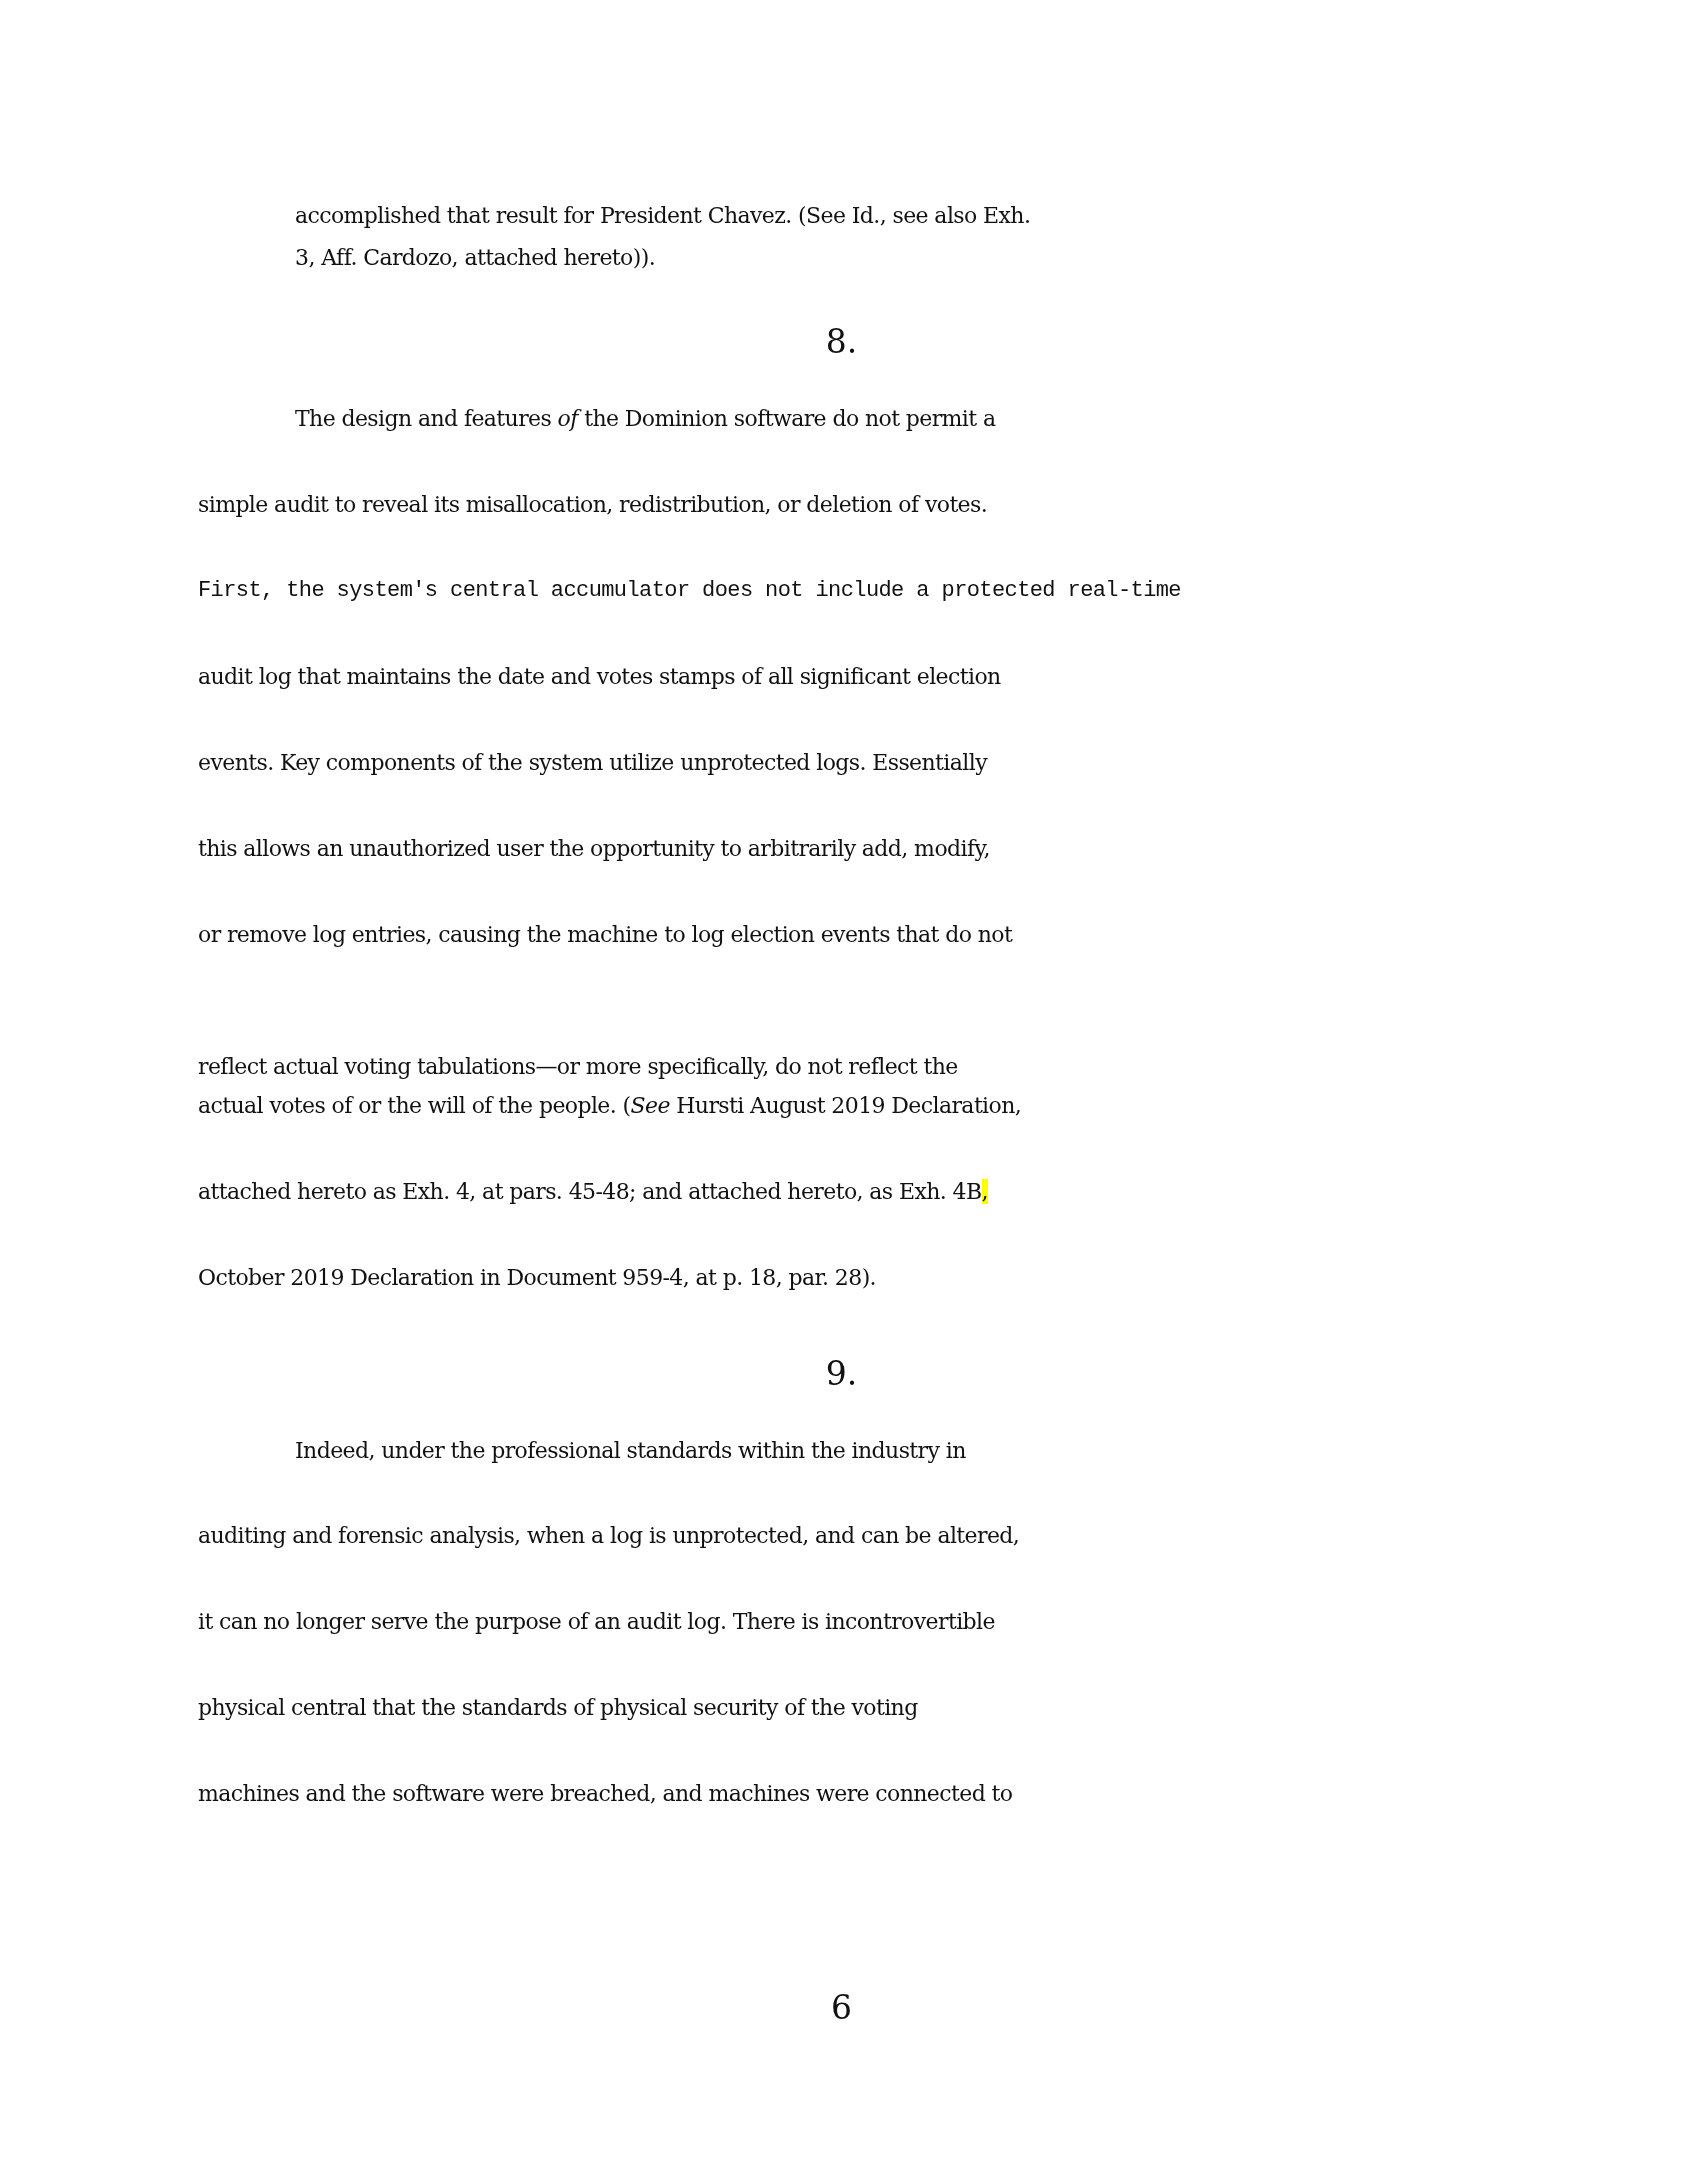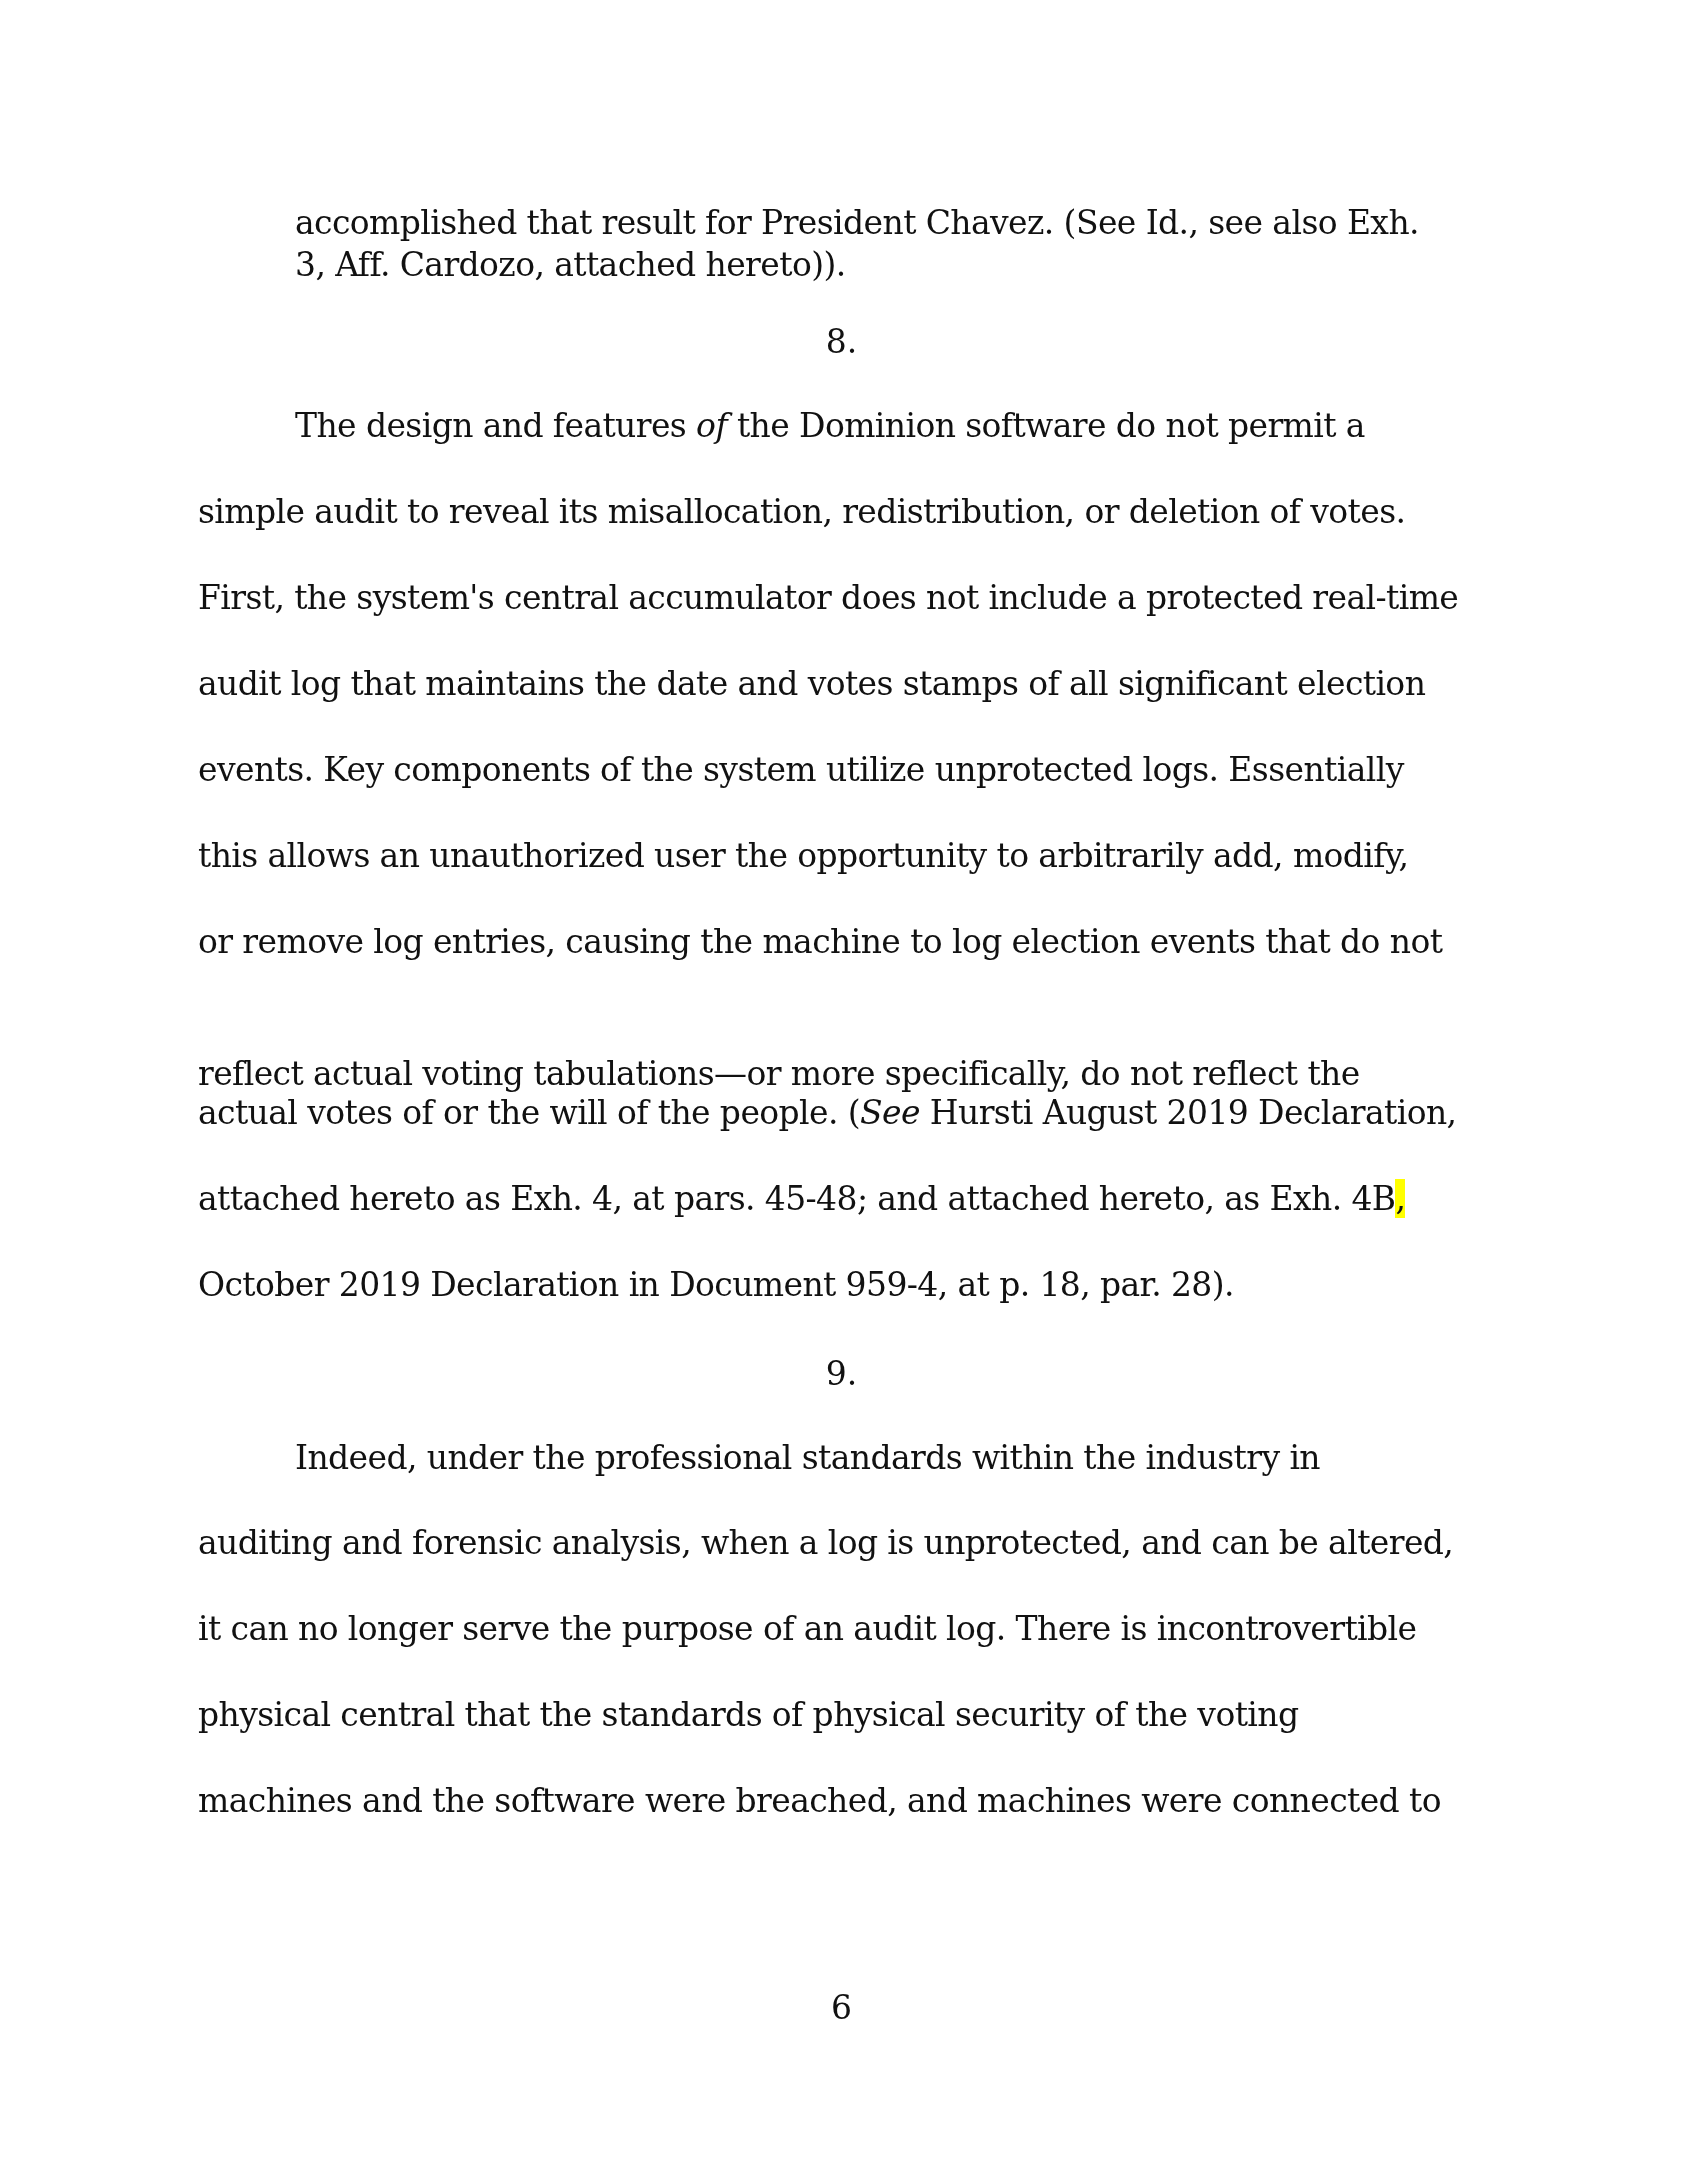--- a/index.html
+++ b/index.html
@@ -1,35 +1,35 @@
 <!DOCTYPE html>
 <html><head>
 <meta charset="utf-8">
 <style>
   html, body { margin: 0; padding: 0; background: #ffffff; }
   body { width: 1683px; height: 2178px; position: relative; overflow: hidden;
          font-family: "DejaVu Serif", "Liberation Serif", serif; color: #111; }
-  .line { position: absolute; white-space: nowrap; font-size: 33px; letter-spacing: -0.6px;
+  .line { position: absolute; white-space: nowrap; font-size: 22px; letter-spacing: -0.6px;
           transform-origin: left top; }
   .num { position: absolute; left: 0; width: 1683px; text-align: center; font-size: 33px; }
   .hl { background: #ffff00; }
   .page-num { position: absolute; left: 0; width: 1683px; text-align: center; font-size: 33px; top: 1988px; }
 </style>
 </head>
 <body>
 
 <div id="doc">
   <div class="line" style="left:295px; top:203px;">accomplished that result for President Chavez. (See Id., see also Exh.</div>
   <div class="line" style="left:295px; top:245px;">3, Aff. Cardozo, attached hereto)).</div>
 
   <div class="num" style="top:322px;">8.</div>
   <div id="p8">
       <div class="line" style="left: 295px; top: 406px;"><span>The design and features </span><span style="font-style: italic;">of</span><span> the Dominion software do not permit a</span></div>
       <div class="line" style="left: 198px; top: 492px;"><span>simple audit to reveal its misallocation, redistribution, or deletion of votes.</span></div>
-      <div class="line" style="left: 198px; top: 578px;"><span>First, the system's central accumulator does not include a protected real-time</span></div>
+      <div class="line" style="left: 198px; top: 578px; font-family: Liberation Mono, monospace;"><span>First, the system's central accumulator does not include a protected real-time</span></div>
       <div class="line" style="left: 198px; top: 664px;"><span>audit log that maintains the date and votes stamps of all significant election</span></div>
       <div class="line" style="left: 198px; top: 750px;"><span>events.  Key components of the system utilize unprotected logs.  Essentially</span></div>
       <div class="line" style="left: 198px; top: 836px;"><span>this allows an unauthorized user the opportunity to arbitrarily add, modify,</span></div>
       <div class="line" style="left: 198px; top: 922px;"><span>or remove log entries, causing the machine to log election events that do not</span></div>
       <div class="line" style="left: 198px; top: 1007px; margin-top: 47px;"><span>reflect actual voting tabulations—or more specifically, do not reflect the</span></div>
       <div class="line" style="left: 198px; top: 1093px;"><span>actual votes of or the will of the people.  (</span><span style="font-style: italic;">See</span><span> Hursti August 2019 Declaration,</span></div>
       <div class="line" style="left: 198px; top: 1179px;"><span>attached hereto as Exh. 4, at pars. 45-48; and attached hereto, as Exh. 4B</span><span class="hl" style="background: rgb(255, 255, 0);">,</span></div>
       <div class="line" style="left: 198px; top: 1265px;"><span>October 2019 Declaration in Document 959-4, at p. 18, par. 28).</span></div>
     </div>
 

